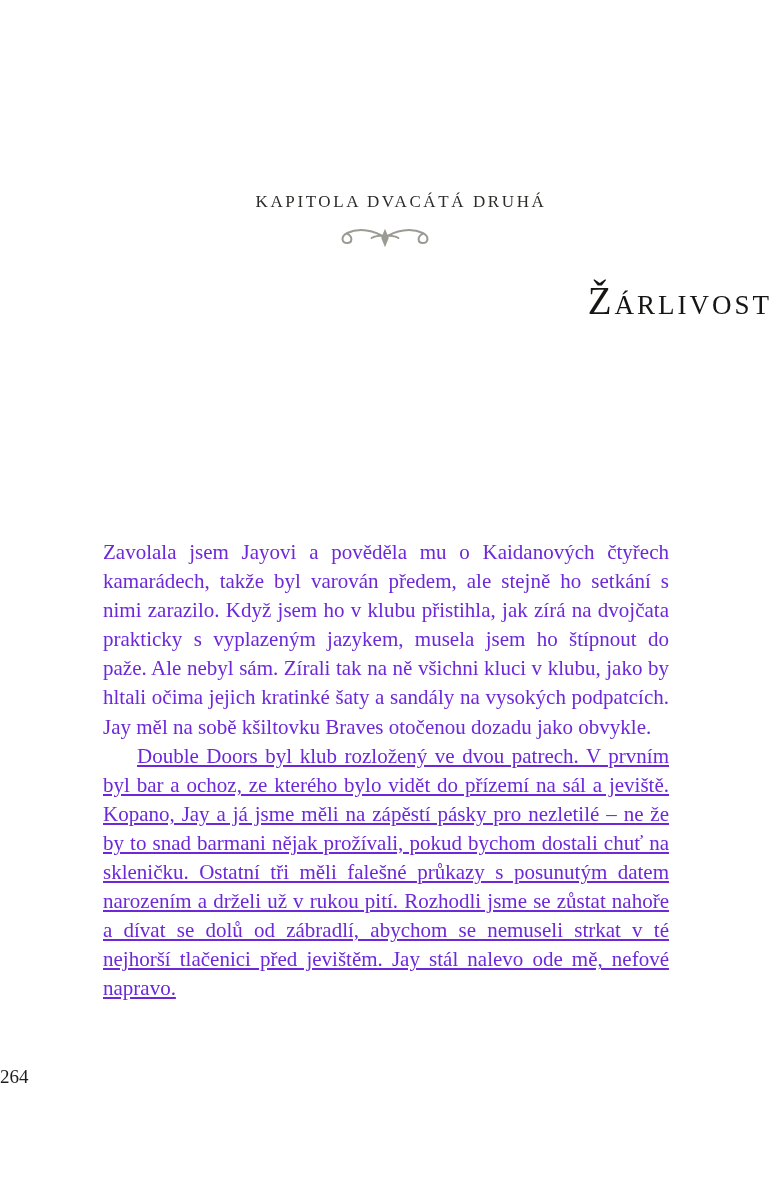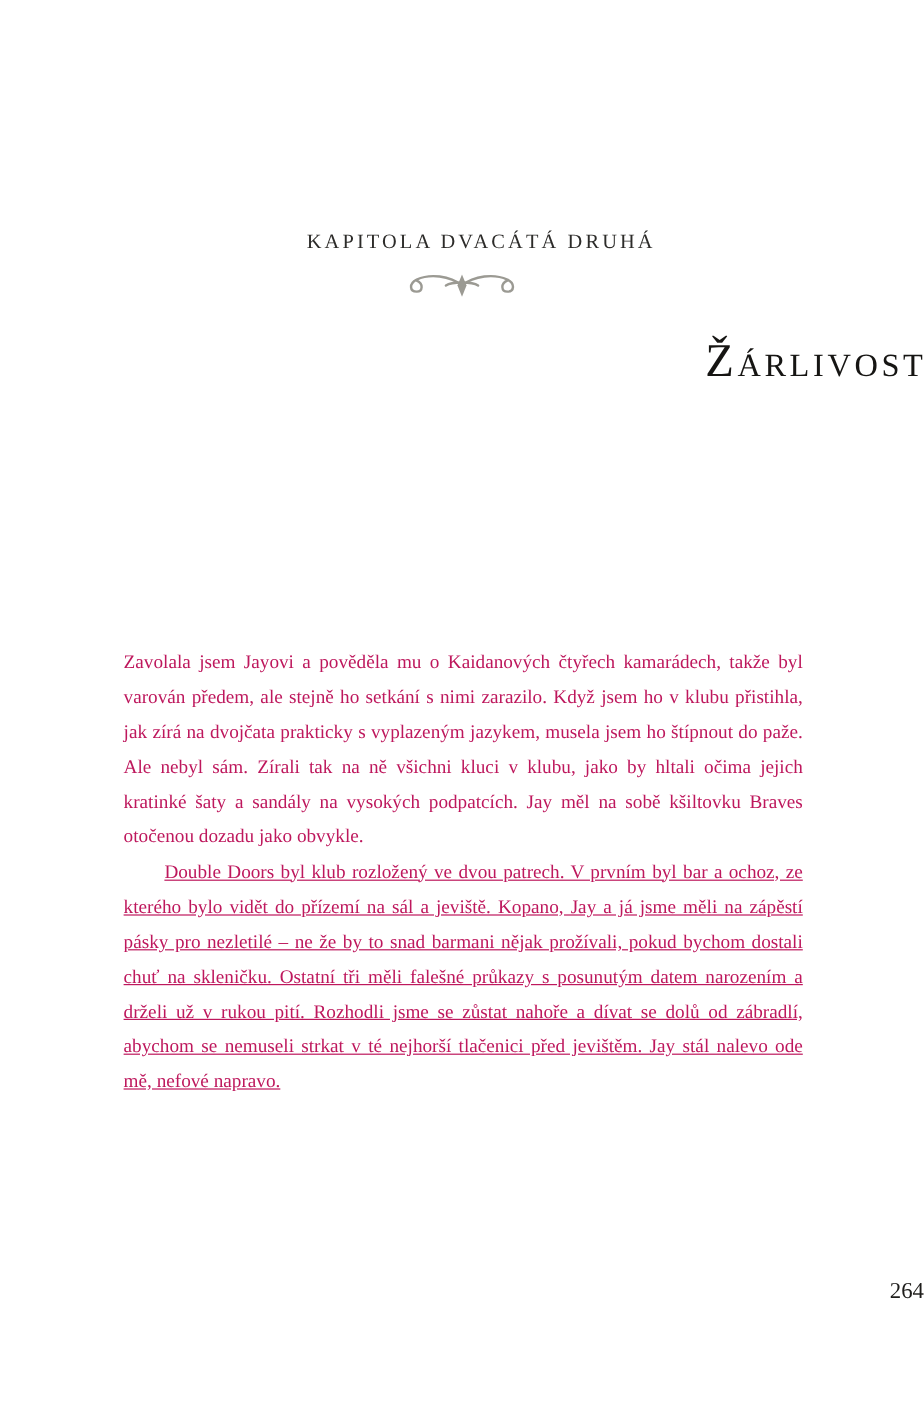--- a/index.html
+++ b/index.html
@@ -51,39 +51,39 @@
   }
   .chapter-title::first-letter {
     font-size: 39px;
     letter-spacing: 3px;
   }
   .body-text {
     position: absolute;
     top: 538px;
     left: 103px;
     width: 566px;
-    font-size: 16px;
+    font-size: 21px;
     line-height: 29.1px;
     text-align: justify;
-    color: #be185d;
+    color: #6d28d9;
   }
   .body-text p {
     margin: 0;
     padding: 0;
   }
   .body-text p + p {
     text-indent: 34px;
     text-decoration: underline;
   }
   .page-number {
     position: absolute;
     top: 1066px;
     left: 0;
     width: 100%;
-    text-align: right;
+    text-align: left;
     font-size: 19px;
     color: #1e1d1b;
     font-family: Liberation Serif, serif;
   }
 </style>
 </head>
 <body>
 
 <div class="book-page">
 

